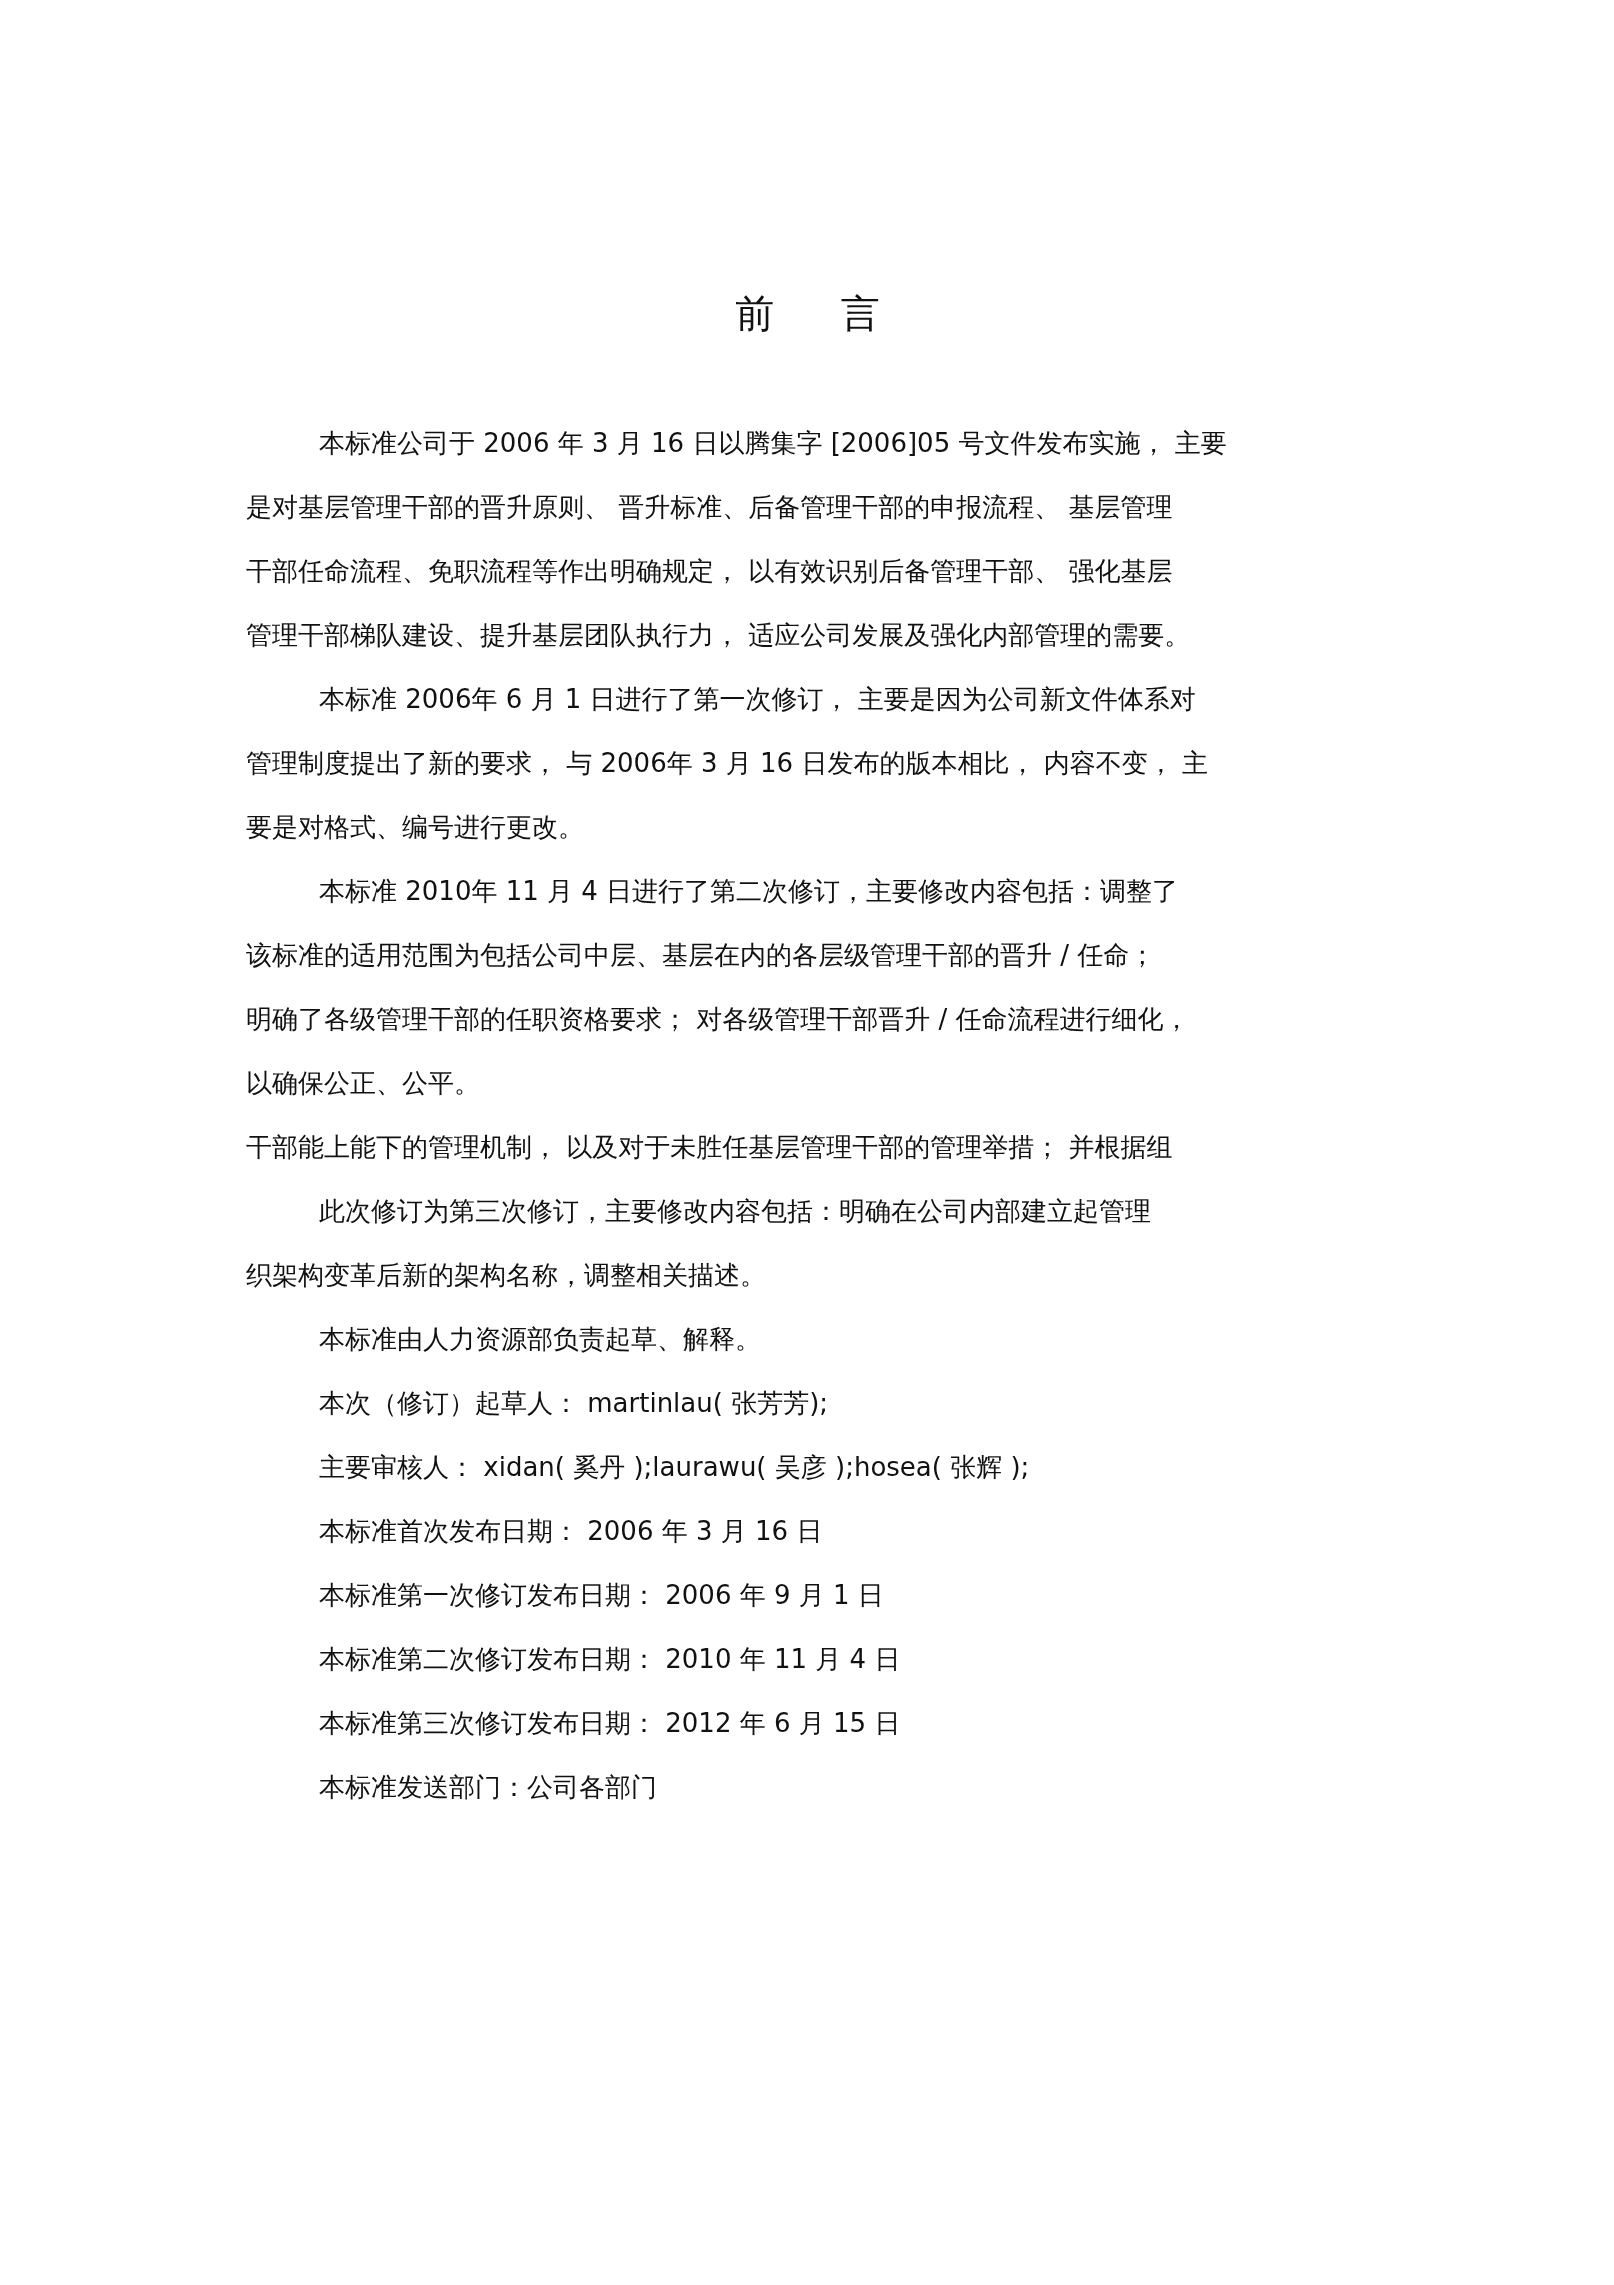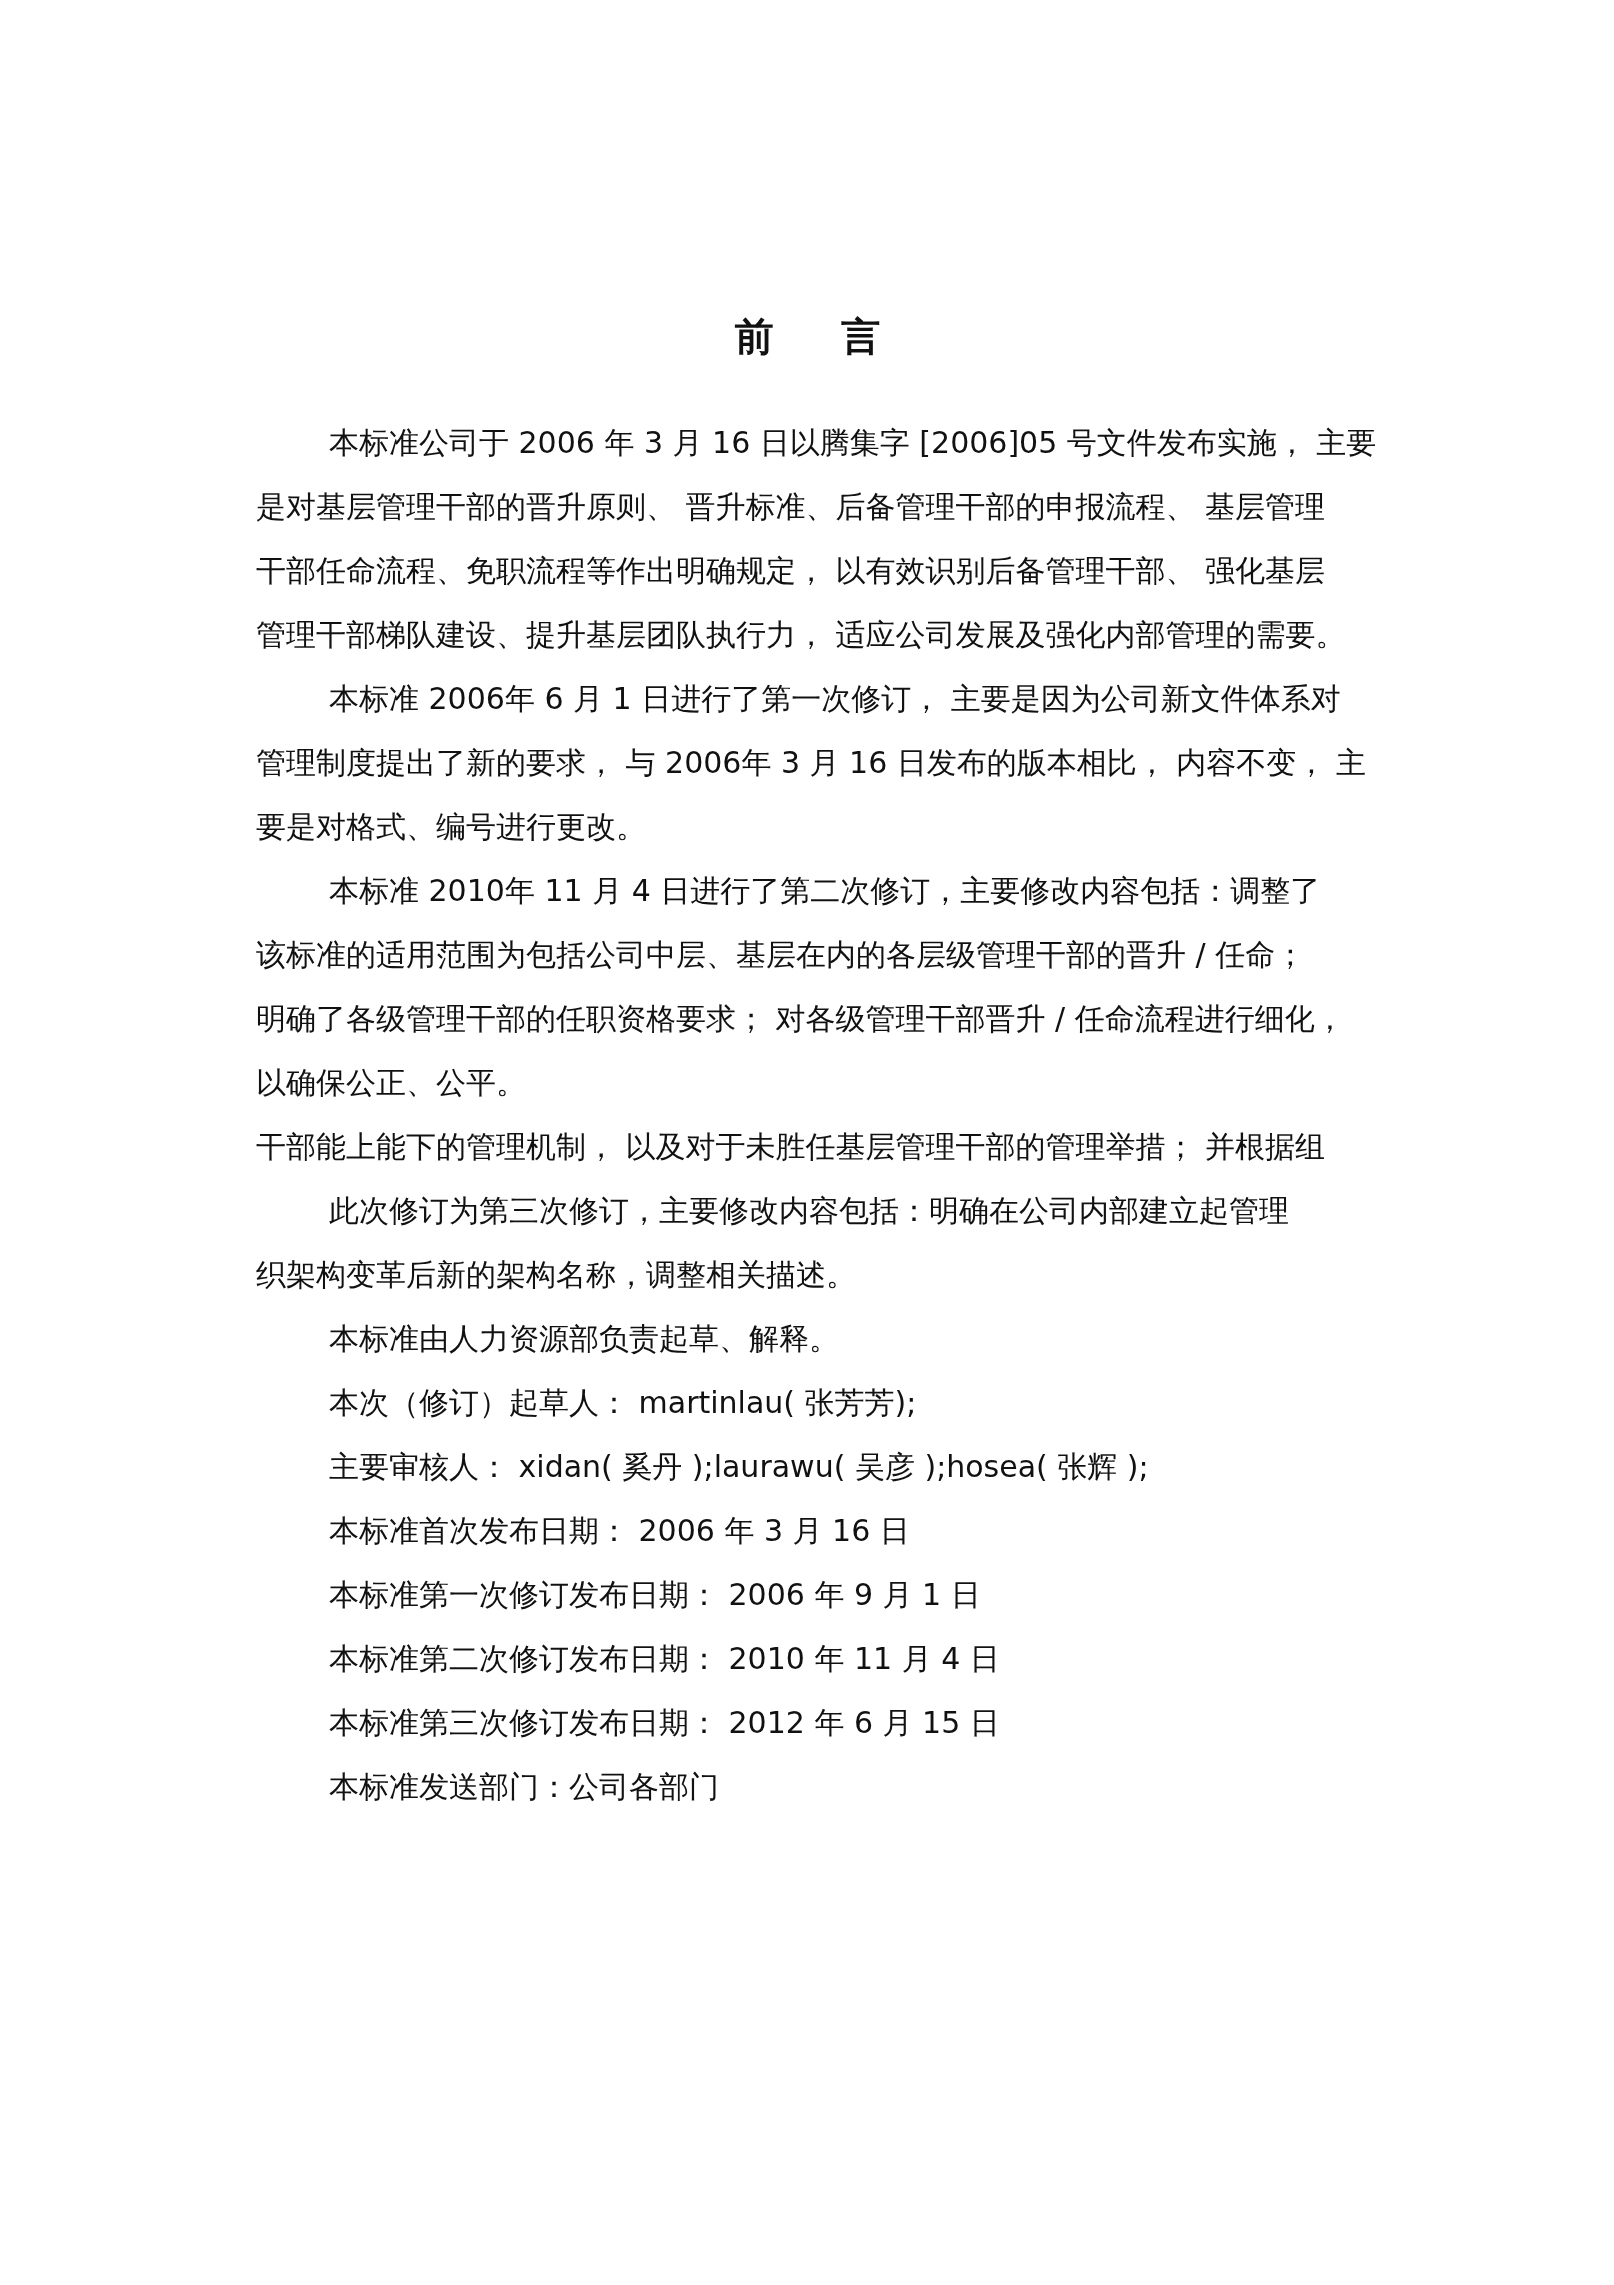--- a/index.html
+++ b/index.html
@@ -14,29 +14,28 @@
   .page { position: absolute; left: 0; top: 0; width: 1615px; height: 2285px; background: #fff; }
   .title {
     position: absolute;
     left: 0; width: 1615px;
     top: 287px;
     text-align: center;
     font-size: 39px;
     letter-spacing: 27px;
     text-indent: 27px;
     line-height: 54px;
-    font-weight: bold;
-    margin-top: 23px;
+    font-weight: normal;
   }
   .body {
     position: absolute;
-    left: 256px;
+    left: 246px;
     width: 1135px;
     top: 411px;
-    font-size: 30px;
+    font-size: 26px;
     line-height: 64px;
   }
   .para { margin: 0; padding: 0; }
   .line { display: block; white-space: nowrap; height: 64px; }
   .indent { padding-left: 73px; }
   .meta { display: block; padding-left: 73px; white-space: nowrap; height: 64px; }
 </style>
 </head>
 <body>
 

